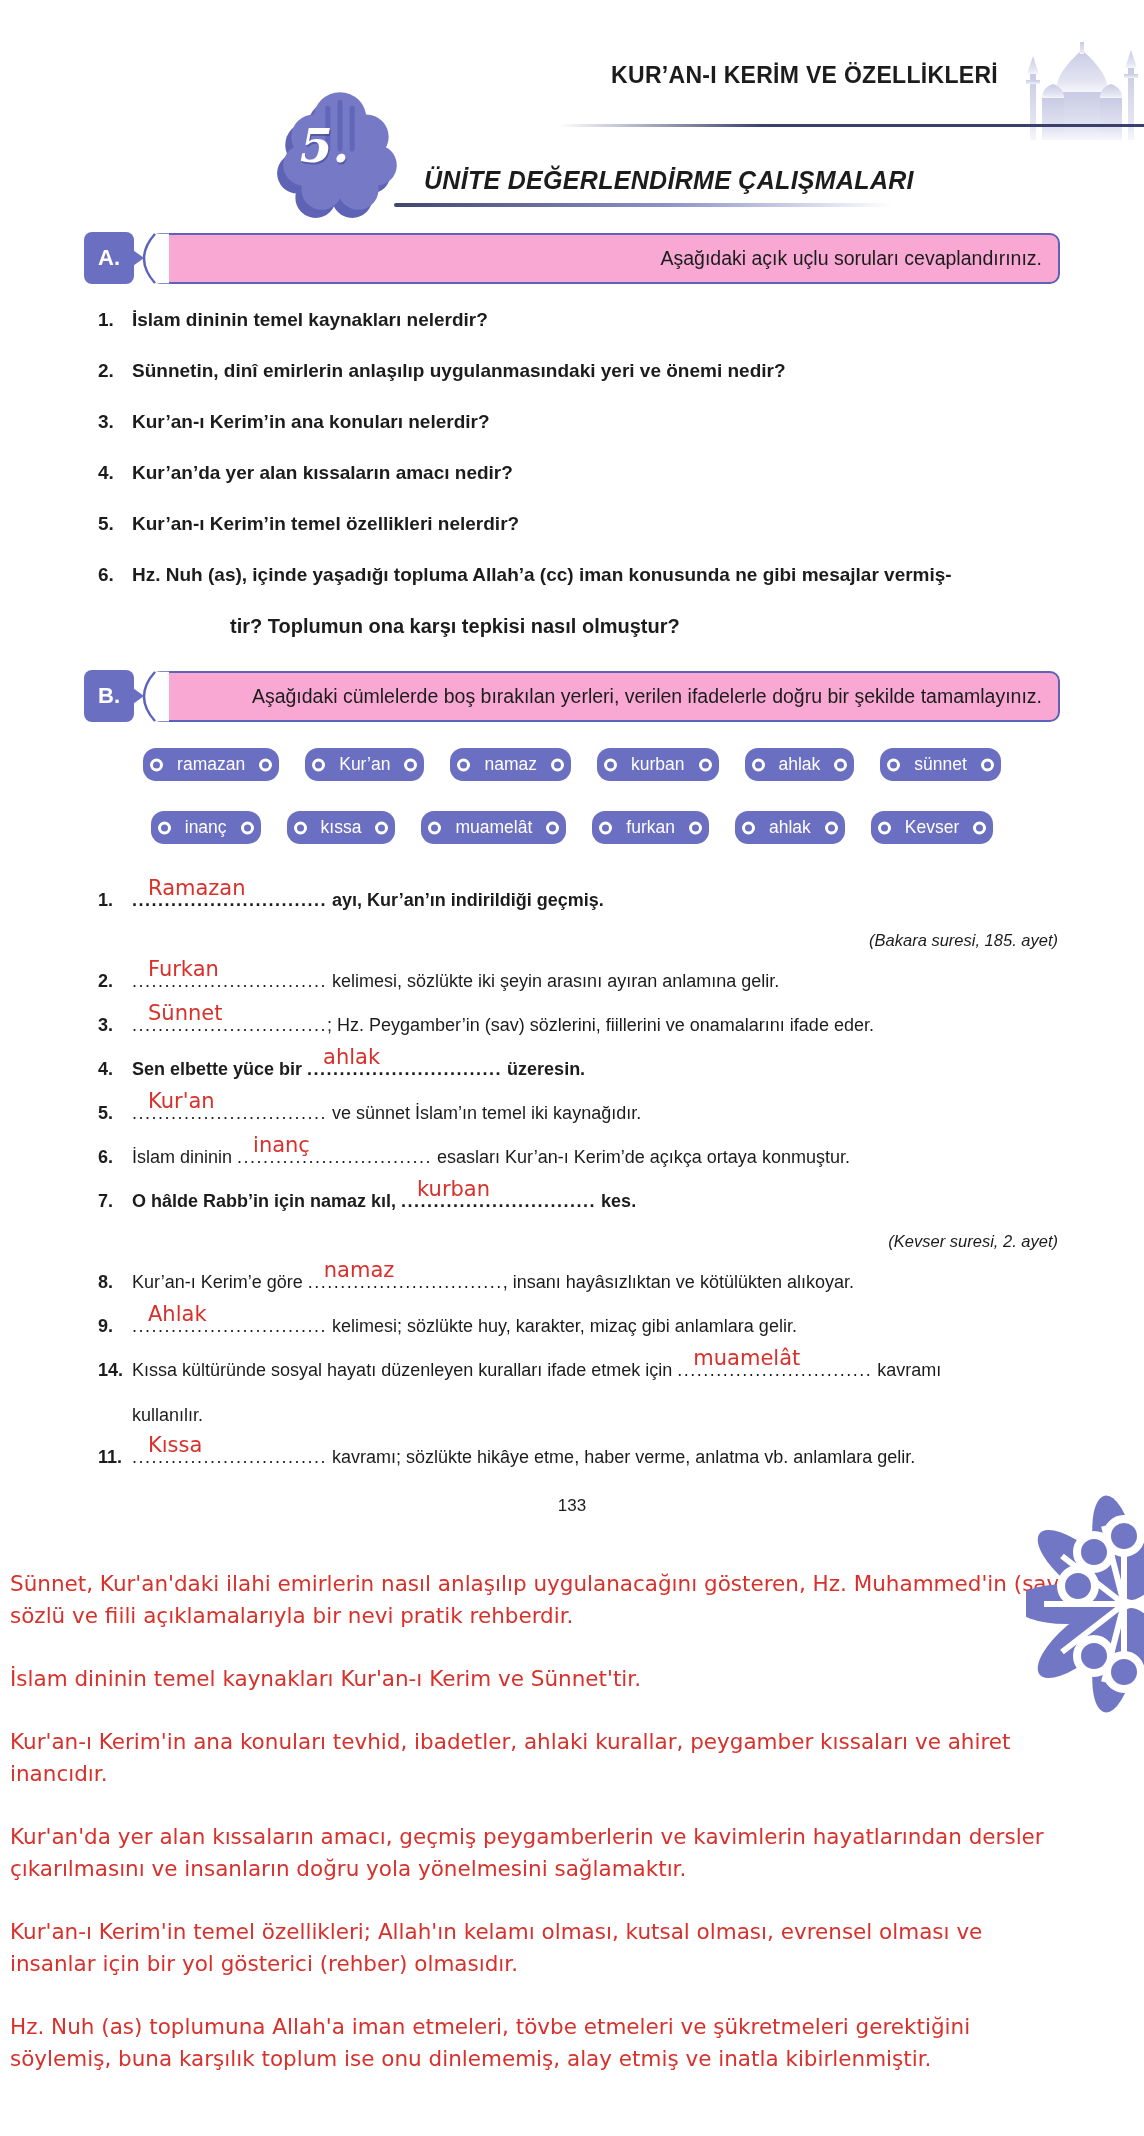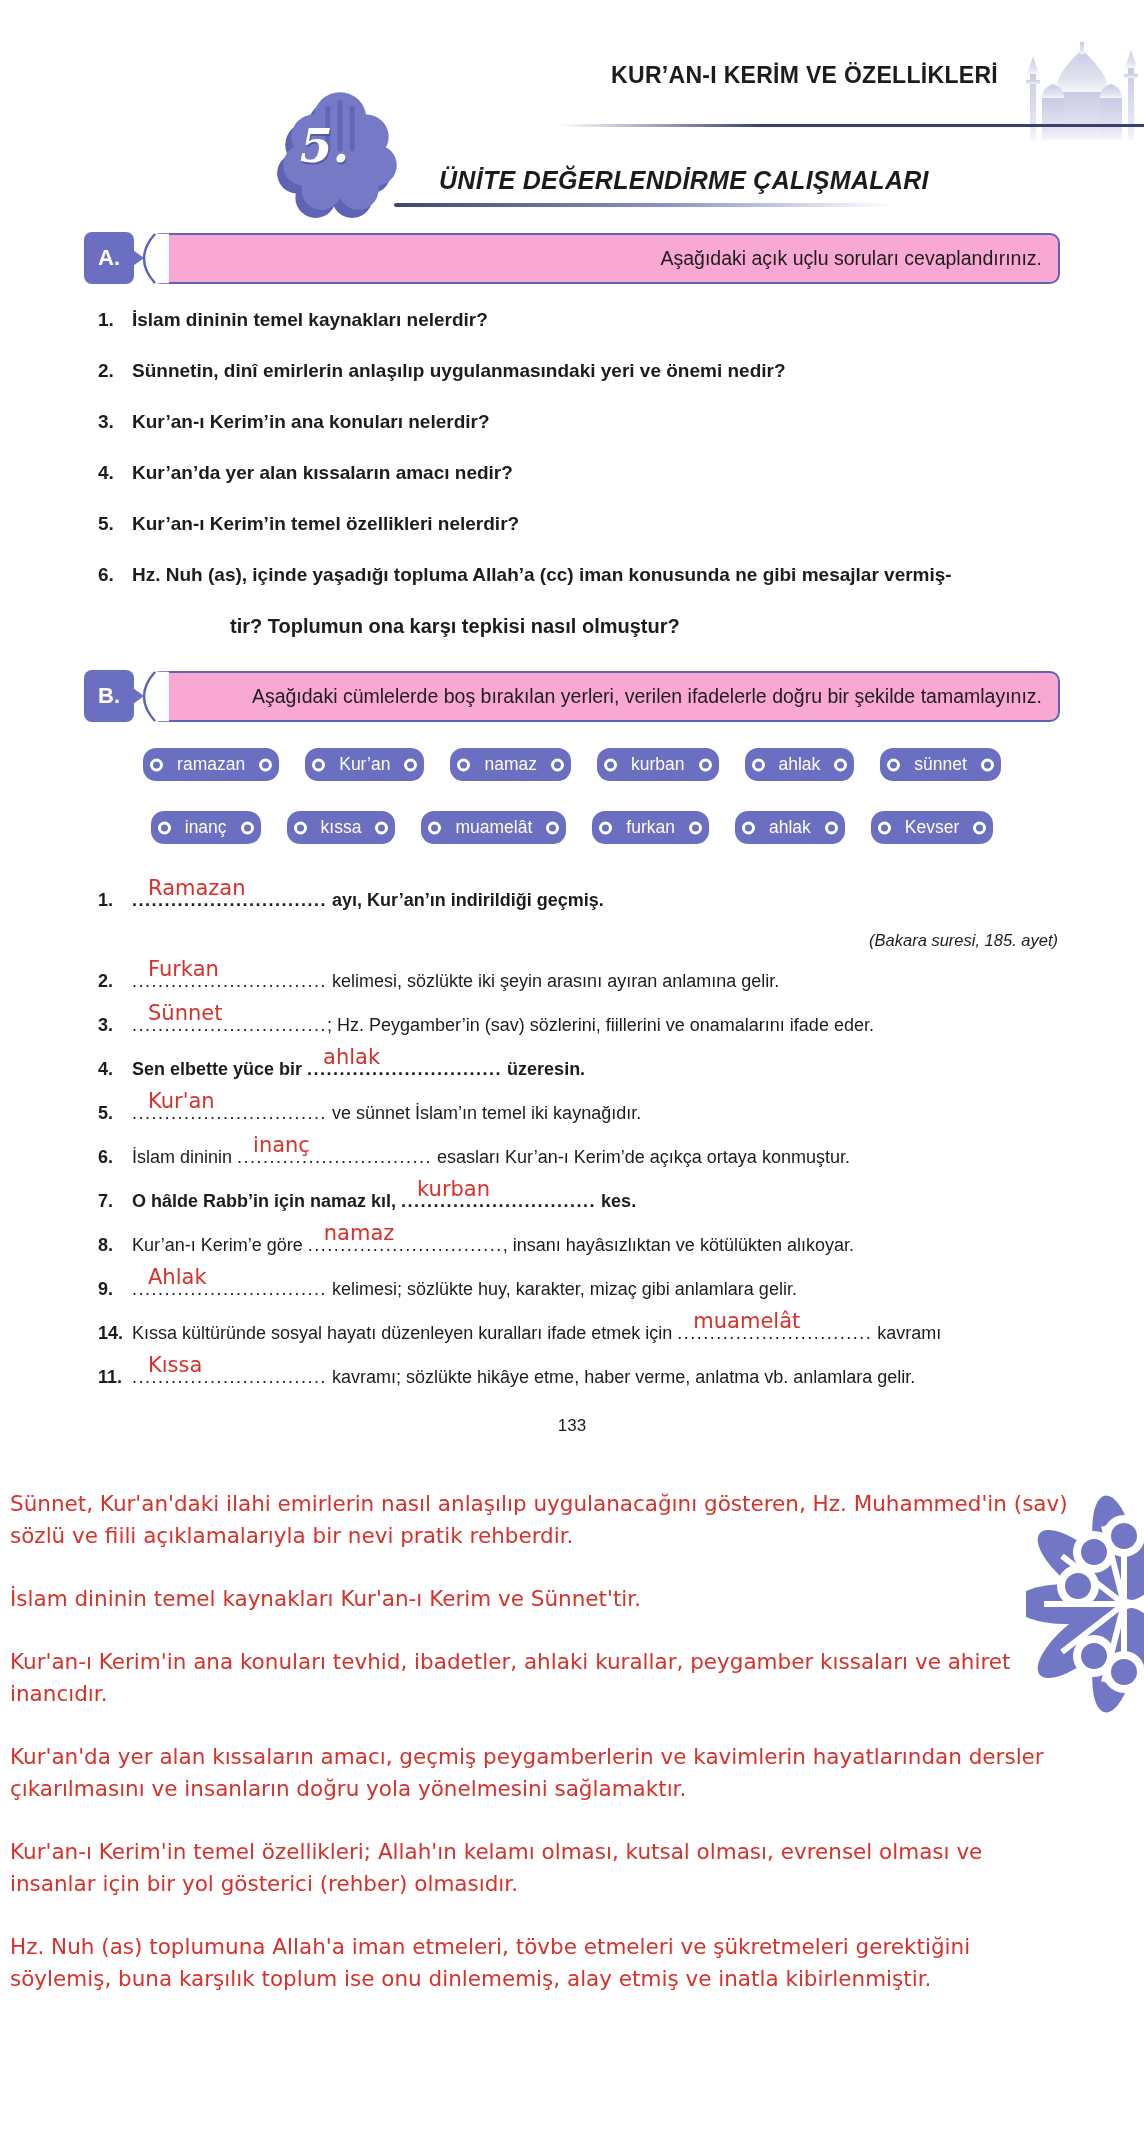--- a/index.html
+++ b/index.html
@@ -26,21 +26,21 @@
   }
   .hdr-rule{position:absolute;top:124px;left:558px;right:0;height:3px;
     background:linear-gradient(to right, rgba(58,63,110,0), var(--navy) 35%, var(--navy));}
   .rosette{position:absolute;left:268px;top:82px;width:144px;height:142px}
   .unit-num{
     position:absolute;left:300px;top:118px;font-family:"DejaVu Serif",serif;
     font-style:italic;font-weight:700;font-size:47px;color:#fff;z-index:3;
     text-shadow:1px 2px 0 rgba(60,64,140,.55);
   }
   .unit-title{
-    position:absolute;left:439px;top:166px;font-size:25px;font-style:italic;
+    position:absolute;left:424px;top:166px;font-size:25px;font-style:italic;
     font-weight:700;letter-spacing:.3px;white-space:nowrap;
   }
   .unit-rule{position:absolute;left:394px;top:203px;width:498px;height:4px;border-radius:2px;
     background:linear-gradient(to right,#41466f,#8d92c9 55%,rgba(205,207,233,0));}
 
   
   .sec-header{display:flex;align-items:center;margin:0 84px}
   .sec-badge{
     position:relative;width:50px;height:52px;background:var(--purple);border-radius:8px;
     color:#fff;font-weight:700;font-size:22px;display:flex;align-items:center;justify-content:center;
@@ -371,20 +371,21 @@
         </div>
 
       </div>
 
       <div class="fill-item">
         <div class="fill-line">
           <span class="fnum">7.</span>
           <span class="ftext" data-weight="bold"><span>O hâlde Rabb’in için namaz kıl, </span><span class="slot"><span class="dots">..............................</span><span class="ans">kurban</span></span><span> kes.</span></span>
         </div>
 
+        <div class="citation">(Kevser suresi, 2. ayet)</div>
       </div>
 
       <div class="fill-item">
         <div class="fill-line">
           <span class="fnum">8.</span>
           <span class="ftext" data-weight="normal"><span>Kur’an-ı Kerim’e göre </span><span class="slot"><span class="dots">..............................</span><span class="ans">namaz</span></span><span>, insanı hayâsızlıktan ve kötülükten alıkoyar.</span></span>
         </div>
 
       </div>
 
@@ -394,20 +395,21 @@
           <span class="ftext" data-weight="normal"><span></span><span class="slot"><span class="dots">..............................</span><span class="ans">Ahlak</span></span><span> kelimesi; sözlükte huy, karakter, mizaç gibi anlamlara gelir.</span></span>
         </div>
 
       </div>
 
       <div class="fill-item">
         <div class="fill-line">
           <span class="fnum">14.</span>
           <span class="ftext" data-weight="normal"><span>Kıssa kültüründe sosyal hayatı düzenleyen kuralları ifade etmek için </span><span class="slot"><span class="dots">..............................</span><span class="ans">muamelât</span></span><span> kavramı</span></span>
         </div>
+        <div class="fline2">kullanılır.</div>
 
       </div>
 
       <div class="fill-item">
         <div class="fill-line">
           <span class="fnum">11.</span>
           <span class="ftext" data-weight="normal"><span></span><span class="slot"><span class="dots">..............................</span><span class="ans">Kıssa</span></span><span> kavramı; sözlükte hikâye etme, haber verme, anlatma vb. anlamlara gelir.</span></span>
         </div>
 
       </div>

